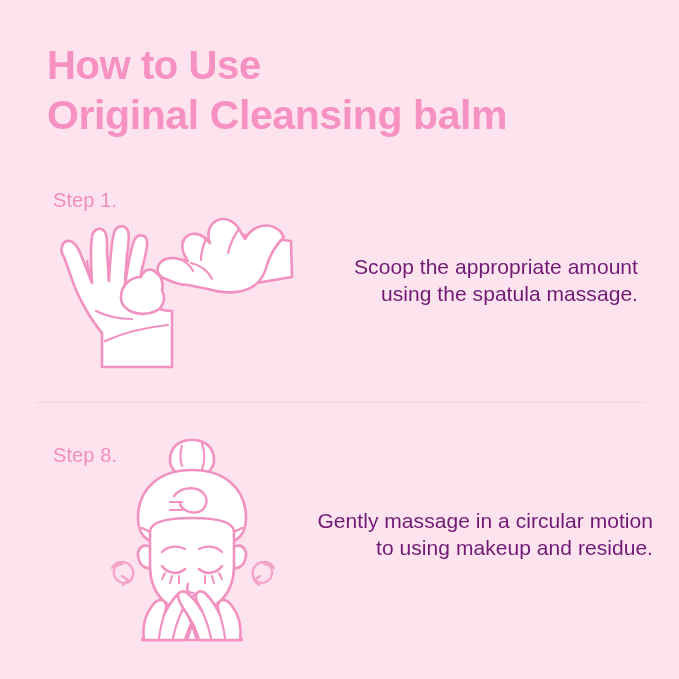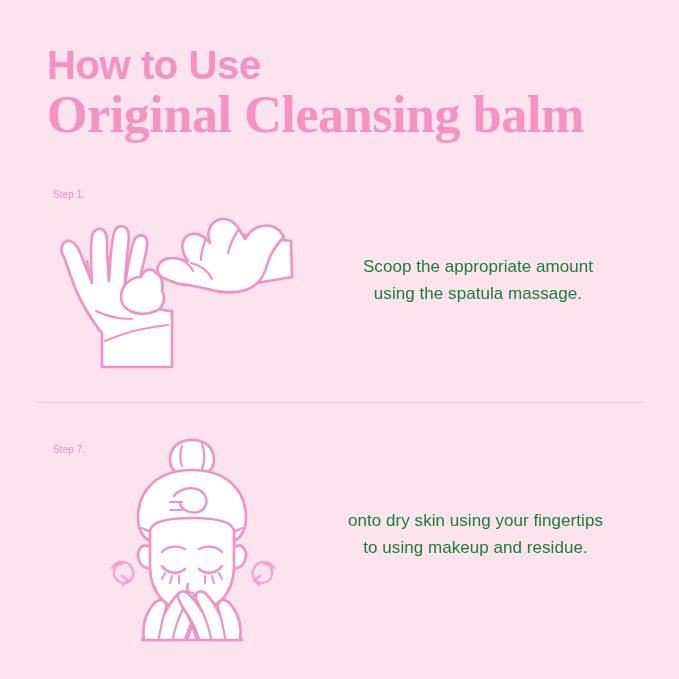--- a/index.html
+++ b/index.html
@@ -32,55 +32,54 @@
   }
   .title-line {
     font-size: 40px;
     font-weight: 700;
     color: #F691C2;
     letter-spacing: -0.4px;
     line-height: 50px;
     white-space: nowrap;
   }
   .title-line.line2 {
-    font-size: 52px;
-    font-family: Liberation Serif, serif;
+    font-size: 41px;
   }
 
   
   .step {
     position: absolute;
     left: 0;
     width: 679px;
   }
   .step-1 { top: 175px; height: 215px; }
   .step-2 { top: 430px; height: 215px; }
 
   .step-label {
     position: absolute;
-    font-size: 10px;
+    font-size: 20px;
     font-weight: 500;
     color: #F08FBE;
     letter-spacing: 0.1px;
   }
   .step-1 .step-label { left: 53px; top: 14px; }
   .step-2 .step-label { left: 53px; top: 14px; }
 
   .illustration {
     position: absolute;
   }
   .illo-1 { left: 48px; top: 18px; width: 250px; height: 180px; }
   .illo-2 { left: 108px; top: 6px; width: 170px; height: 205px; }
 
   .step-text {
     position: absolute;
-    color: #15803d;
-    font-size: 17px;
+    color: #701a75;
+    font-size: 21px;
     line-height: 27px;
-    text-align: center;
+    text-align: right;
     letter-spacing: 0.05px;
   }
   .step-1 .step-text { left: 318px; top: 78px; width: 320px; }
   .step-2 .step-text { left: 298px; top: 77px; width: 355px; }
 
   
   .divider {
     position: absolute;
     left: 36px;
     top: 402px;
@@ -170,21 +169,21 @@
     <div class="step-text">
       <div>Scoop the appropriate amount</div>
       <div>using the spatula massage.</div>
     </div>
   </div>
 
   <div class="divider"></div>
 
   <div class="step step-2">
 
-    <div class="step-label">Step 7.</div>
+    <div class="step-label">Step 8.</div>
 
     <div class="illustration illo-2">
       <svg width="170" height="205" viewBox="0 0 170 205" fill="none">
         <g stroke="#F292C1" stroke-width="2.6" stroke-linecap="round" stroke-linejoin="round" fill="#FFFFFF">
 
           <path d="M62 24 C62 12 70 4 84 4 C98 4 106 12 106 24
                    C106 34 98 40 84 40 C70 40 62 34 62 24 Z"></path>
           <path d="M74 10 C72 16 72 24 74 30" stroke-width="2.2" fill="none"></path>
           <path d="M94 8 C97 16 97 26 94 33" stroke-width="2.2" fill="none"></path>
 
@@ -277,18 +276,18 @@
           <path d="M162 128
                    C172 128 173 142 164 146
                    C154 150 148 140 152 132
                    C156 124 168 124 172 132" transform="translate(-6,0)"></path>
           <path d="M146 144 L152 140 M146 144 L151 149"></path>
         </g>
       </svg>
     </div>
 
     <div class="step-text">
-      <div>onto dry skin using your fingertips</div>
+      <div>Gently massage in a circular motion</div>
       <div>to using makeup and residue.</div>
     </div>
   </div>
 
 </div>
 
 </body></html>

